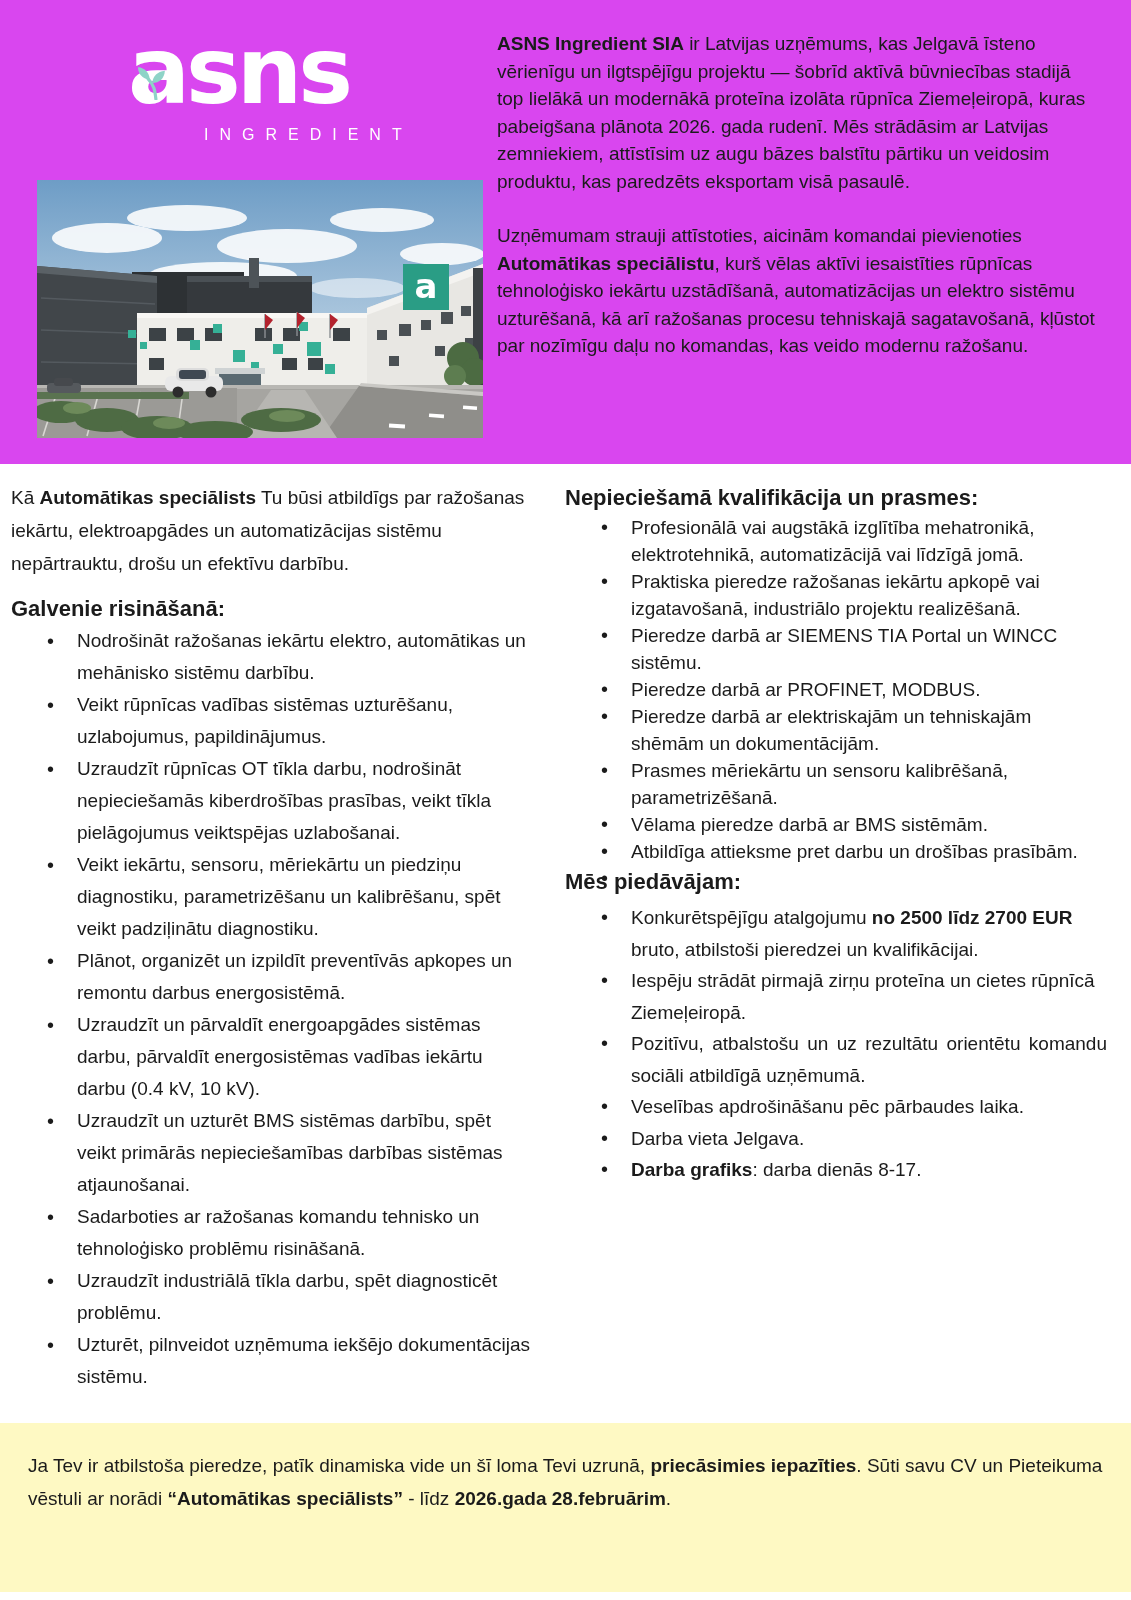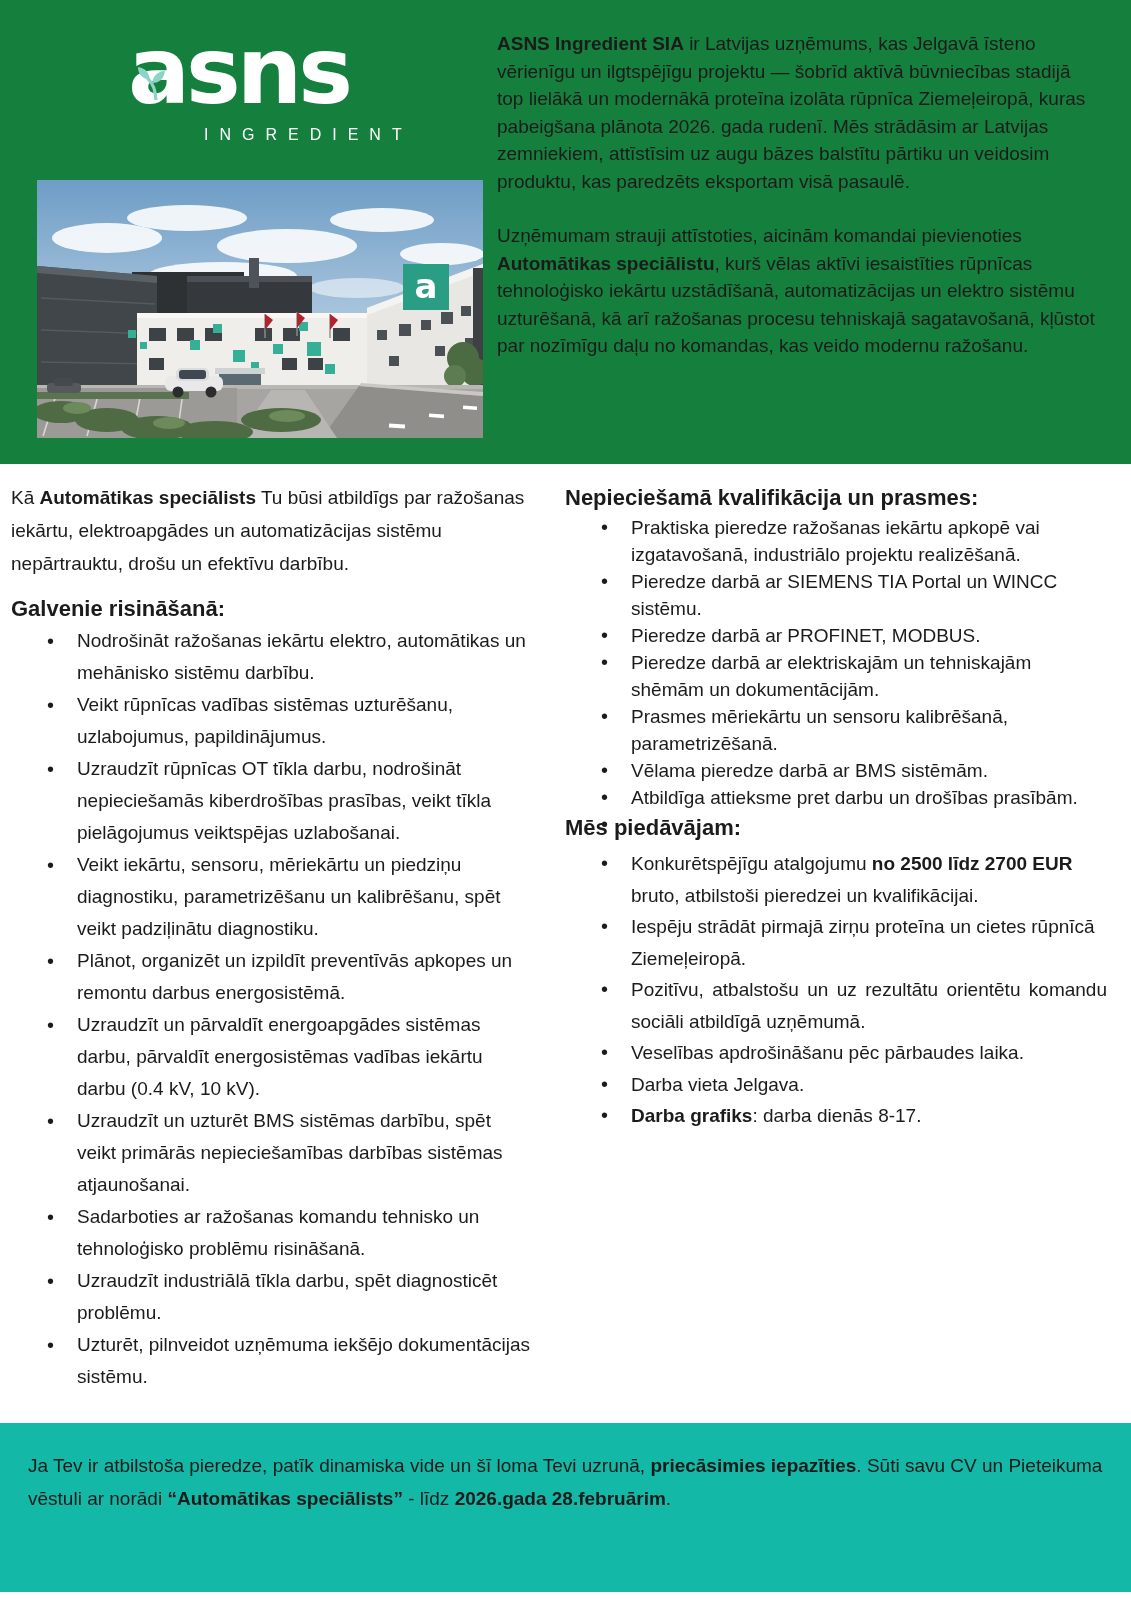--- a/index.html
+++ b/index.html
@@ -7,21 +7,21 @@
   body { font-family:"Liberation Sans", sans-serif; }
   .page {
     position:relative; width:1131px; height:1600px;
     margin:0 auto; background:#ffffff; color:#1b1b1b; overflow:hidden;
   }
   .b { font-weight:bold; }
 
   
   .band-top {
     position:absolute; top:0; left:0; width:1131px; height:464px;
-    background:#15803d;
+    background:#d946ef;
   }
   .logo-wrap { position:absolute; left:128px; top:26px; width:260px; height:130px; }
   .logo-text {
     position:relative; font-family:"DejaVu Sans", sans-serif;
     font-weight:bold; font-size:92px; line-height:1; color:#ffffff;
     letter-spacing:-4px;
   }
   .logo-sprout { position:absolute; left:7px; top:38px; width:38px; height:36px; }
   .logo-sub {
     margin-top:8px; margin-left:76px; color:#ffffff;
@@ -49,21 +49,21 @@
     font-size:1.05em;
   }
   ul.duties { line-height:32px; margin-top:0; }
   ul.quals  { line-height:27px; }
   ul.offers { line-height:31.5px; margin-top:4px; }
   .col-right h3.offer-h { margin-top:0; }
 
   
   .band-bottom {
     position:absolute; top:1423px; left:0; width:1131px; height:169px;
-    background:#14b8a6;
+    background:#fef9c3;
     padding-left:36px;
   }
   .band-bottom p {
     position:absolute; left:28px; top:26px; width:1078px;
     font-size:19px; line-height:33px;
   }
 </style>
 </head>
 <body>
 
@@ -239,20 +239,21 @@
           <li>Uzraudzīt un uzturēt BMS sistēmas darbību, spēt veikt primārās nepieciešamības darbības sistēmas atjaunošanai.</li>
           <li>Sadarboties ar ražošanas komandu tehnisko un tehnoloģisko problēmu risināšanā.</li>
           <li>Uzraudzīt industriālā tīkla darbu, spēt diagnosticēt problēmu.</li>
           <li>Uzturēt, pilnveidot uzņēmuma iekšējo dokumentācijas sistēmu.</li>
         </ul>
     </div>
 
     <div class="col col-right">
       <h3>Nepieciešamā kvalifikācija un prasmes:</h3>
       <ul class="quals">
+          <li>Profesionālā vai augstākā izglītība mehatronikā, elektrotehnikā, automatizācijā vai līdzīgā jomā.</li>
           <li>Praktiska pieredze ražošanas iekārtu apkopē vai izgatavošanā, industriālo projektu realizēšanā.</li>
           <li>Pieredze darbā ar SIEMENS TIA Portal un WINCC sistēmu.</li>
           <li>Pieredze darbā ar PROFINET, MODBUS.</li>
           <li>Pieredze darbā ar elektriskajām un tehniskajām shēmām un dokumentācijām.</li>
           <li>Prasmes mēriekārtu un sensoru kalibrēšanā, parametrizēšanā.</li>
           <li>Vēlama pieredze darbā ar BMS sistēmām.</li>
           <li>Atbildīga attieksme pret darbu un drošības prasībām.</li>
           <li></li>
         </ul>
       <h3 class="offer-h">Mēs piedāvājam:</h3>

